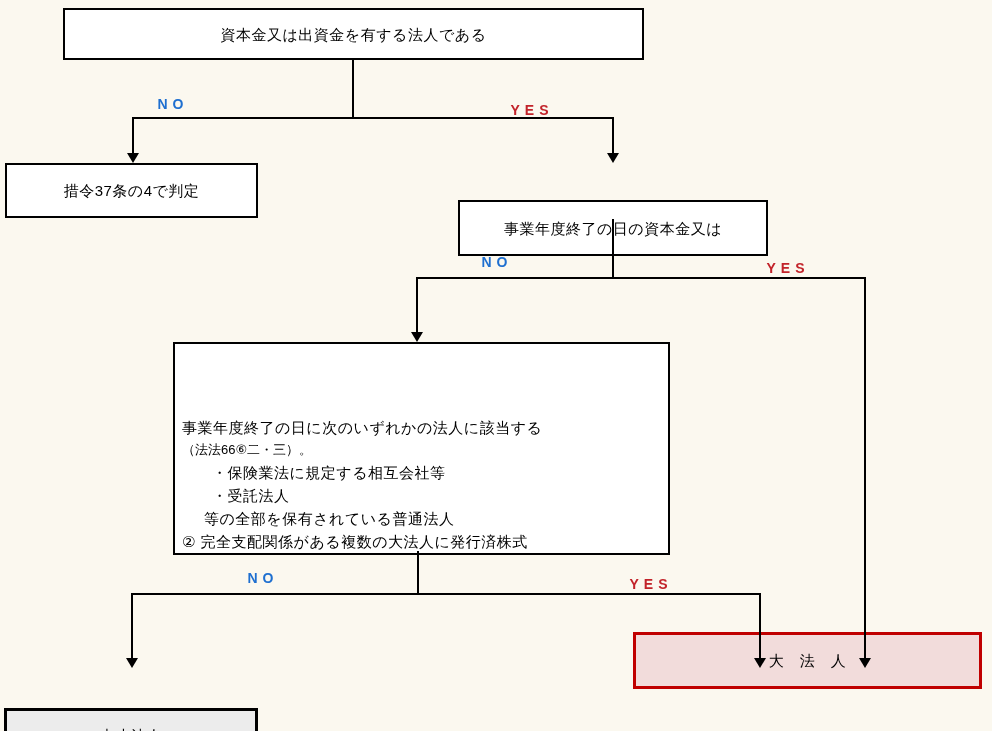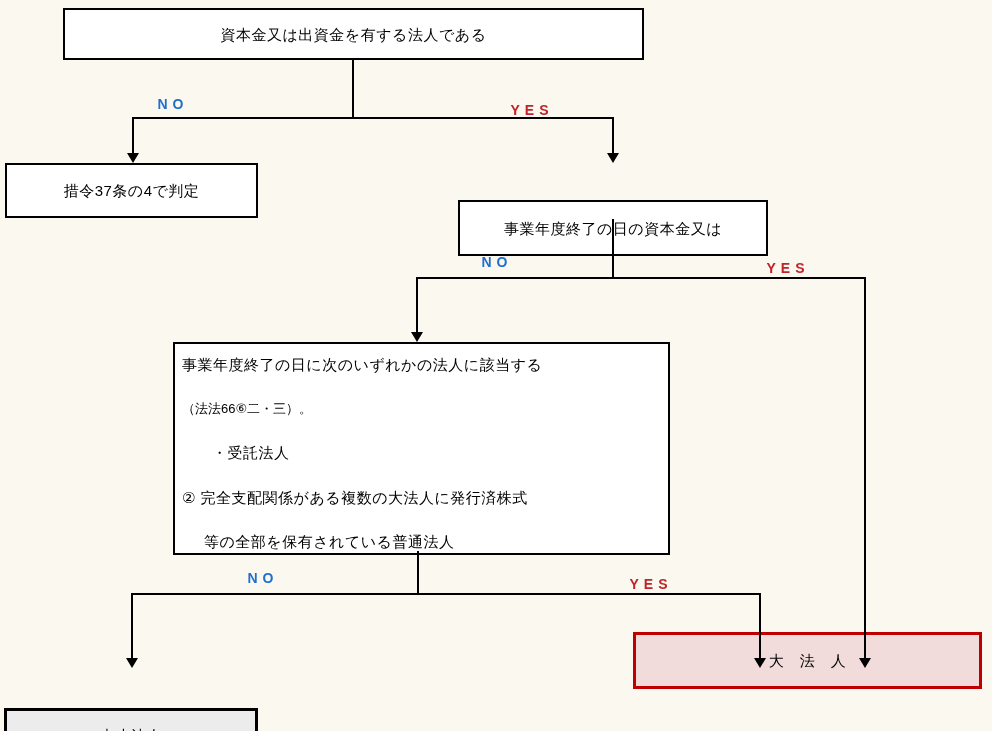--- a/index.html
+++ b/index.html
@@ -24,21 +24,21 @@
     align-items:center;
     justify-content:center;
     text-align:center;
     font-size:15px;
     line-height:23px;
     letter-spacing:.5px;
   }
   .box.detail{
     align-items:flex-start;
     text-align:left;
-    justify-content:space-between;
+    justify-content:flex-end;
     padding:9px 6px 0 7px;
   }
   .detail .ln{display:block;white-space:nowrap;}
   .detail .ln-ref{font-size:13px;line-height:22px;letter-spacing:0;}
   .detail .ln-bullet{padding-left:30px;}
   .detail .ln-cont{padding-left:22px;}
   .result-small{background:#ececec;border-width:3px;}
   .result-large{background:#f2dcdb;border:3px solid #c00000;}
   .line{position:absolute;background:#000;}
   .line-h{height:1.5px;}
@@ -74,23 +74,24 @@
     <span>措令37条の4で判定</span>
   </div>
 
   <div class="box" style="left:458px;top:163px;width:306px;height:52px;margin-top:37px;">
     <span>事業年度終了の日の資本金又は</span>
   </div>
 
   <div class="box detail" style="left:173px;top:342px;width:480px;height:200px;">
     <span class="ln">事業年度終了の日に次のいずれかの法人に該当する</span>
     <span class="ln ln-ref">（法法66⑥二・三）。</span>
+    <span class="ln ln-bullet">・保険業法に規定する相互会社等</span>
     <span class="ln ln-bullet">・受託法人</span>
+    <span class="ln ln-cont">等の全部を保有されている普通法人</span>
     <span class="ln">② 完全支配関係がある複数の大法人に発行済株式</span>
-    <span class="ln ln-cont">等の全部を保有されている普通法人</span>
   </div>
 
   <div class="box result-small" style="left:4px;top:708px;width:248px;height:49px;">
     <span>中小法人</span>
   </div>
 
   <div class="box result-large" style="left:633px;top:632px;width:343px;height:51px;">
     <span>大　法　人</span>
   </div>
 

